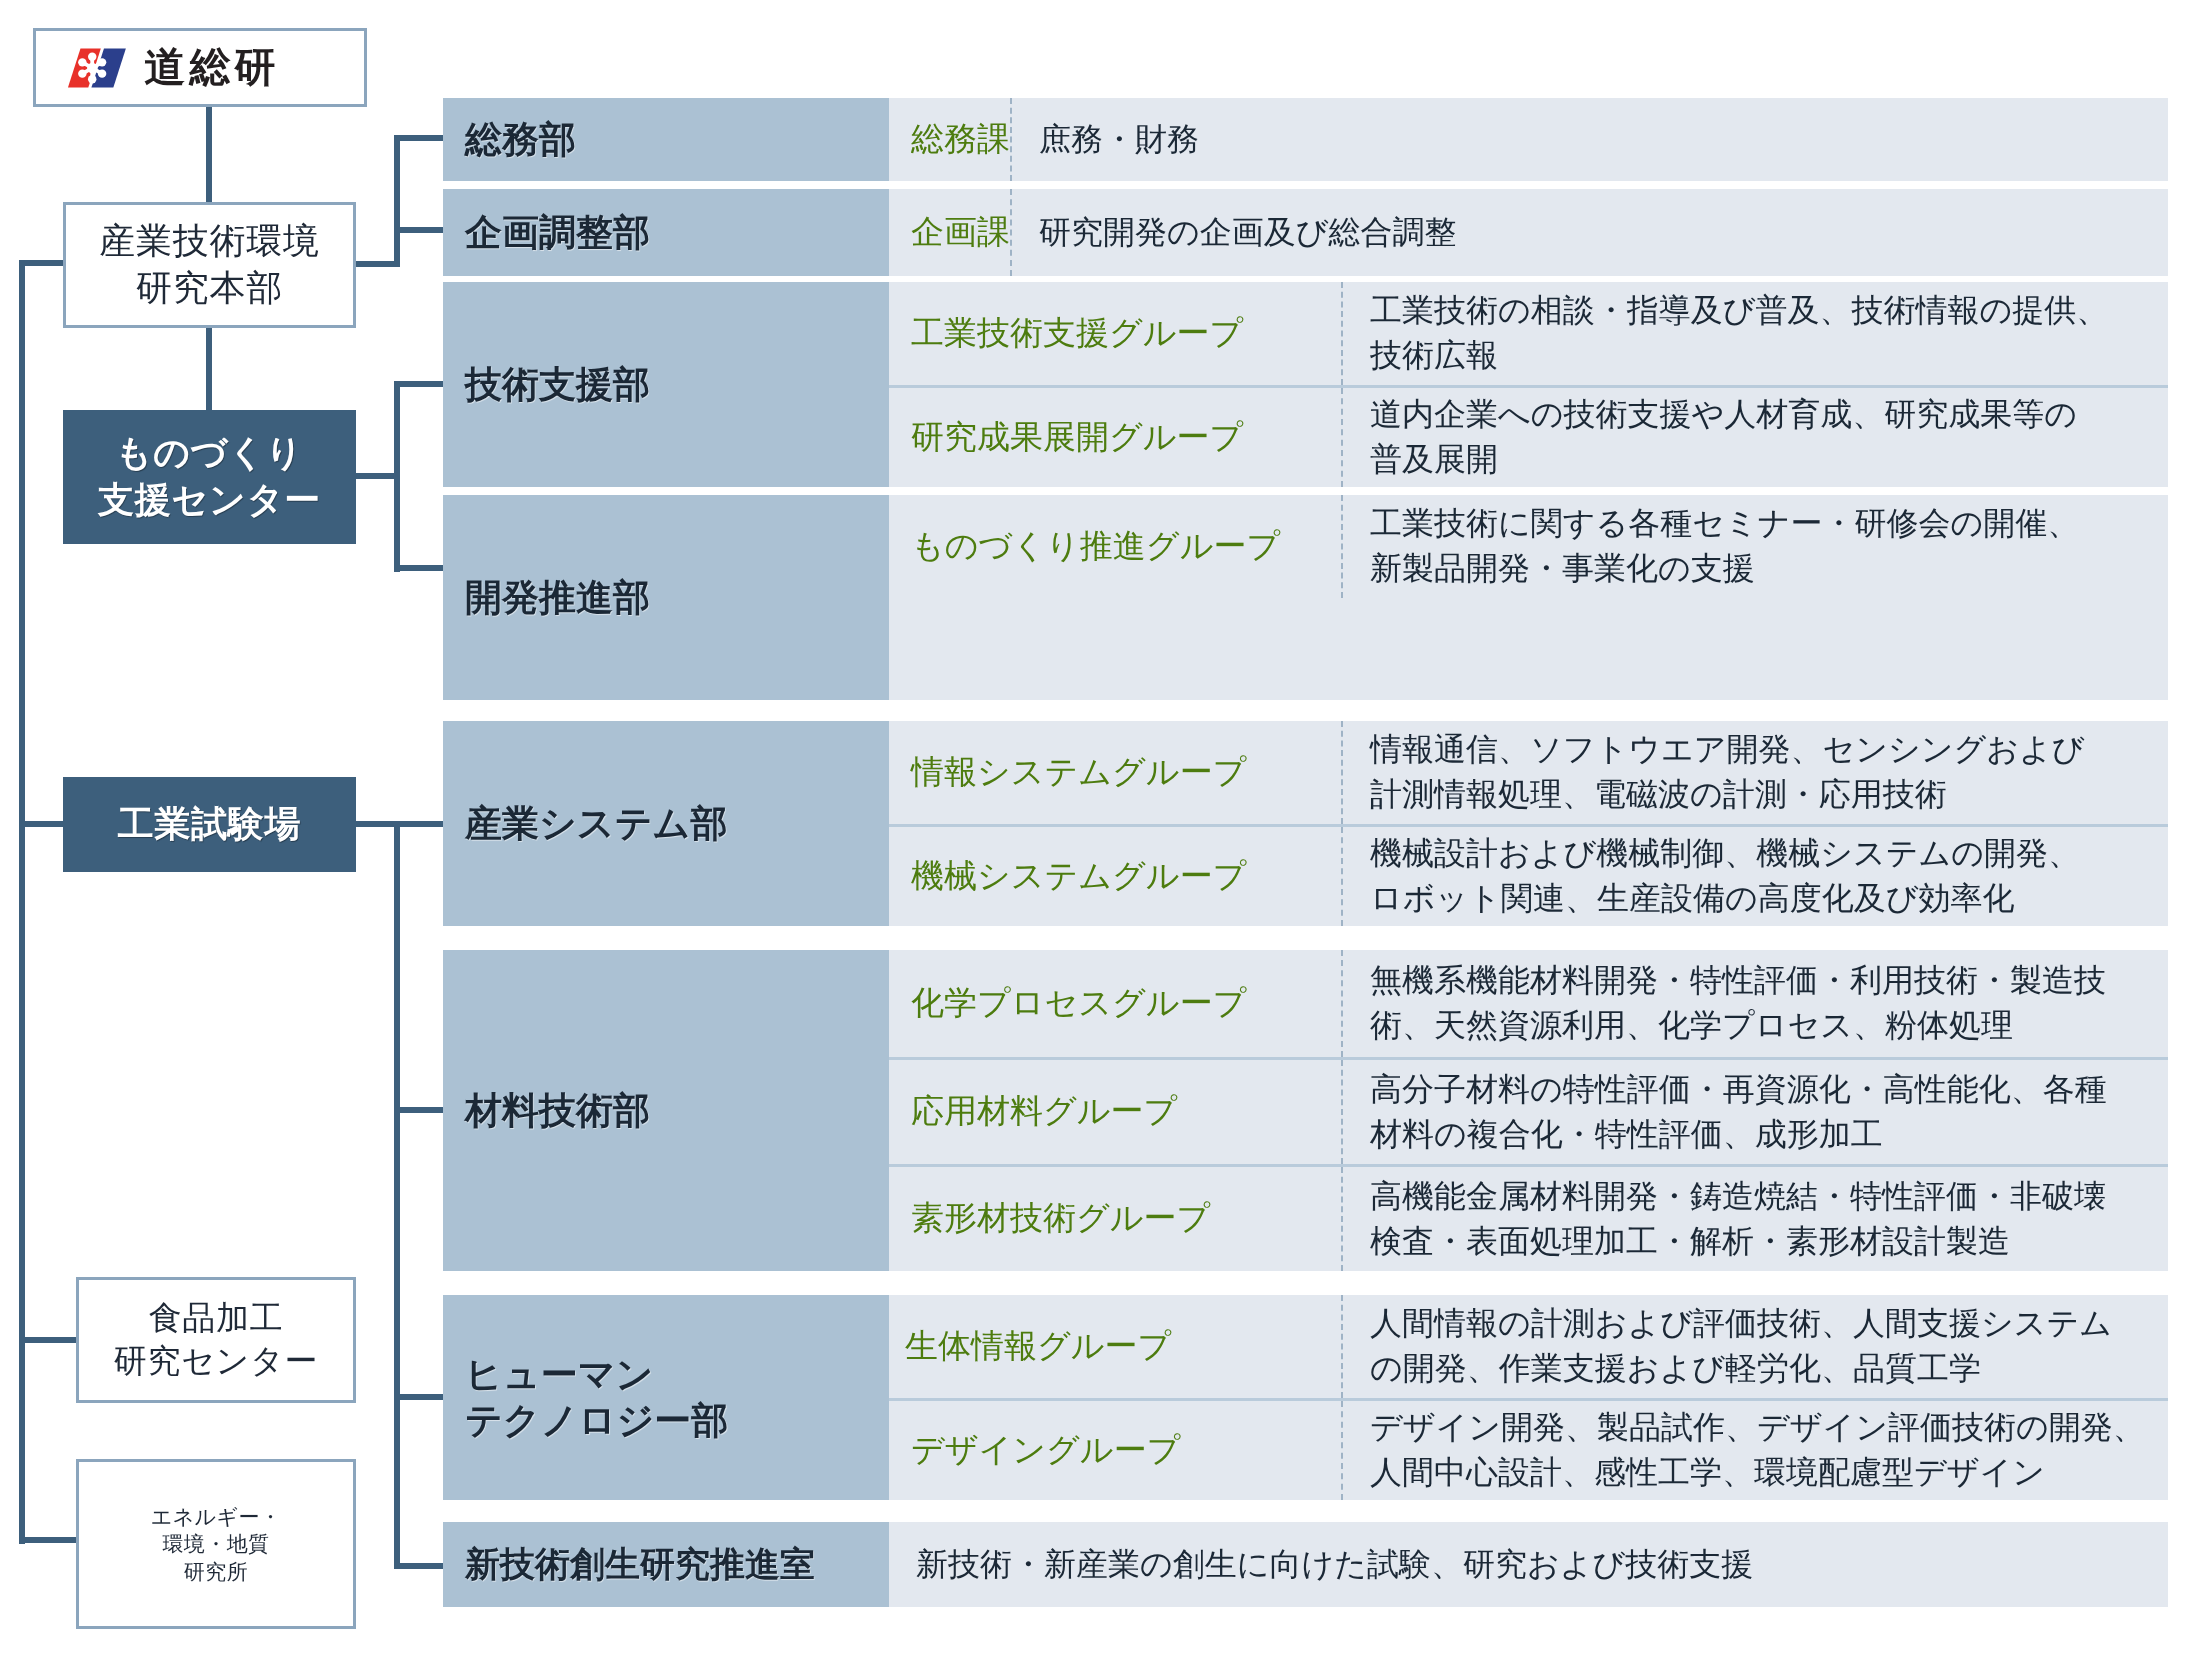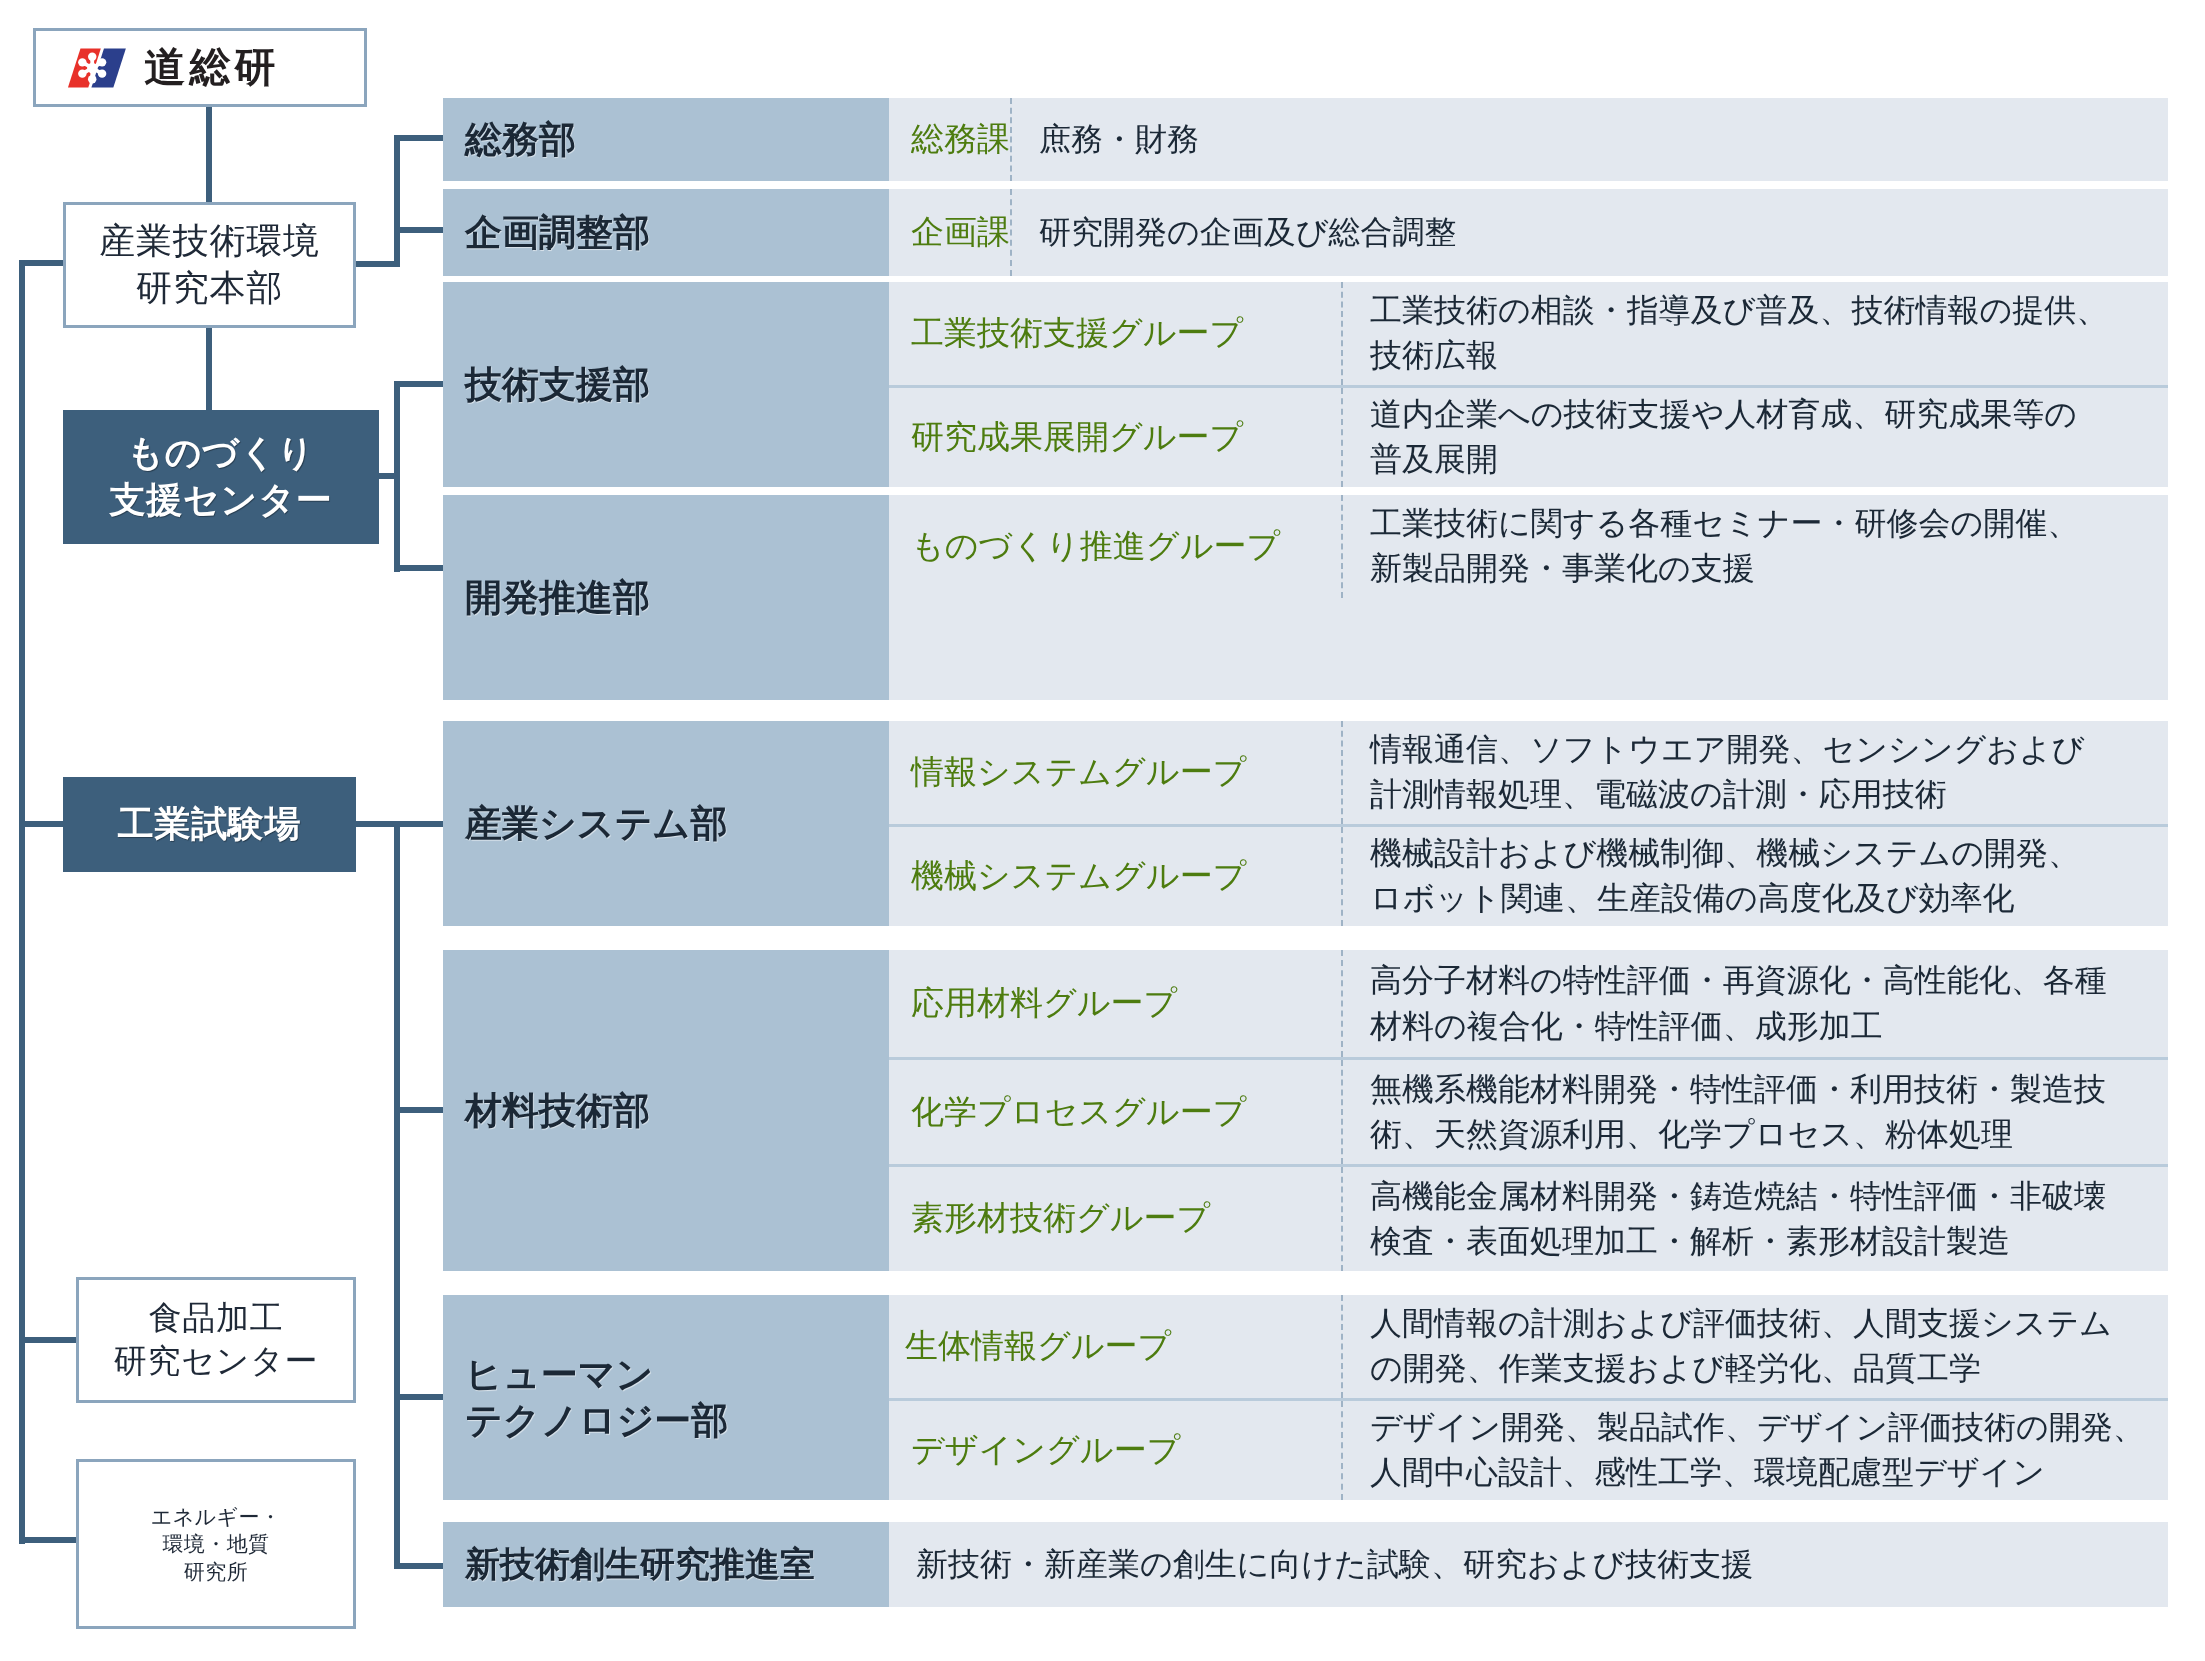--- a/index.html
+++ b/index.html
@@ -41,21 +41,21 @@
     padding-left: 20.5px;
     gap: 15.8px;
   }
   .logo-mark { width: 72px; height: 46px; flex: 0 0 auto; }
   #root-title {
     font-size: 41px; font-weight: 700; color: #231f20;
     letter-spacing: .10em; line-height: 1;
   }
 
   #box-honbu   { left: 63px;  top: 202px;  width: 293px; height: 126px; font-size: 36px; }
-  #box-mono    { left: 63px;  top: 410px;  width: 316px; height: 134px; font-size: 36px; }
+  #box-mono    { left: 63px;  top: 410px;  width: 293px; height: 134px; font-size: 36px; }
   #box-kougyou { left: 63px;  top: 777px;  width: 293px; height: 95px; font-size: 36px; }
   #box-shokuhin{ left: 76px;  top: 1277px; width: 280px; height: 126px; font-size: 33px; }
   #box-energy  { left: 76px;  top: 1459px; width: 280px; height: 170px; font-size: 21px; }
 
   
   #table { position: absolute; left: 443px; top: 0; width: 1725px; height: 1662px; }
   .drow { position: absolute; left: 0; width: 1725px; display: flex; }
   .c-dept {
     width: 446px; flex: 0 0 446px;
     background: #abc1d3;
@@ -210,31 +210,31 @@
           <div class="grp-cell" style="width:452px;flex:0 0 452px;">機械システムグループ</div>
           <div class="c-desc">機械設計および機械制御、機械システムの開発、
 ロボット関連、生産設備の高度化及び効率化</div>
         </div>
       </div>
     </div>
 
     <div class="drow" style="top:950px; height:321px;">
       <div class="c-dept">材料技術部</div>
       <div class="c-rest" style="flex-direction:column;">
+        <div class="sub" style="height:33.33%;">
+          <div class="grp-cell" style="width:452px;flex:0 0 452px;">化学プロセスグループ</div>
+          <div class="c-desc">無機系機能材料開発・特性評価・利用技術・製造技
+術、天然資源利用、化学プロセス、粉体処理</div>
+        </div>
         <div class="sub" style="height:33.34%;">
           <div class="grp-cell" style="width:452px;flex:0 0 452px;">応用材料グループ</div>
           <div class="c-desc">高分子材料の特性評価・再資源化・高性能化、各種
 材料の複合化・特性評価、成形加工</div>
         </div>
         <div class="sub" style="height:33.33%;">
-          <div class="grp-cell" style="width:452px;flex:0 0 452px;">化学プロセスグループ</div>
-          <div class="c-desc">無機系機能材料開発・特性評価・利用技術・製造技
-術、天然資源利用、化学プロセス、粉体処理</div>
-        </div>
-        <div class="sub" style="height:33.33%;">
           <div class="grp-cell" style="width:452px;flex:0 0 452px;">素形材技術グループ</div>
           <div class="c-desc">高機能金属材料開発・鋳造焼結・特性評価・非破壊
 検査・表面処理加工・解析・素形材設計製造</div>
         </div>
       </div>
     </div>
 
     <div class="drow" style="top:1295px; height:205px;">
       <div class="c-dept">ヒューマン
 テクノロジー部</div>

